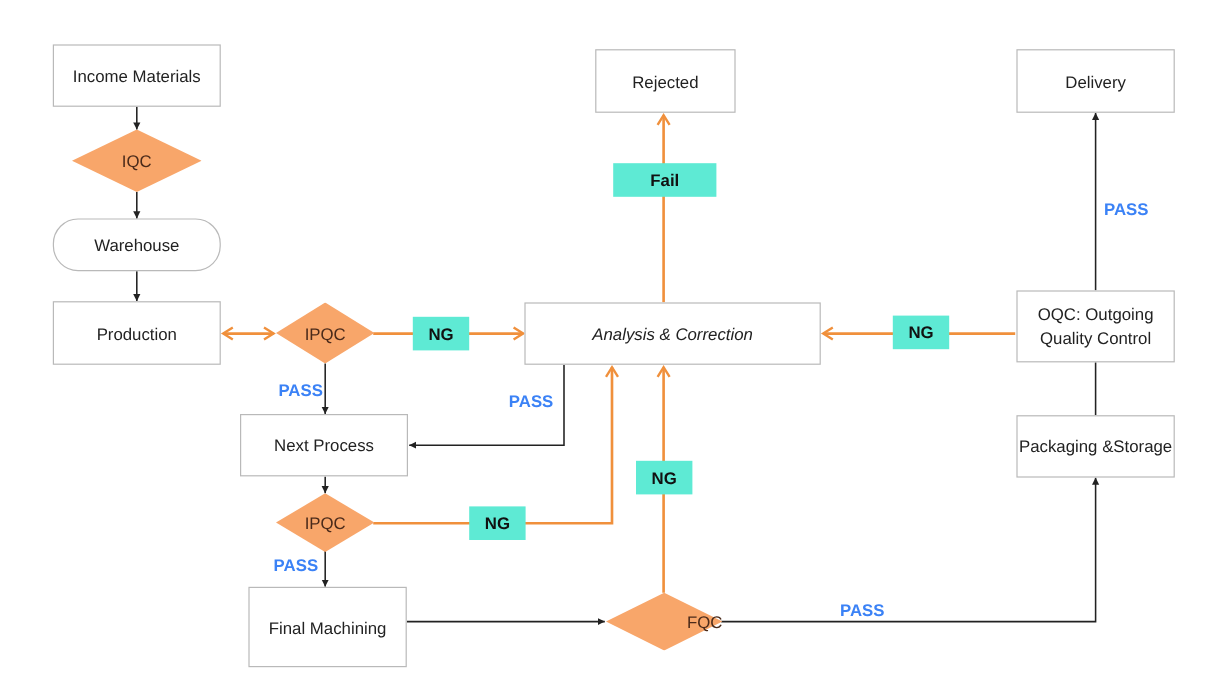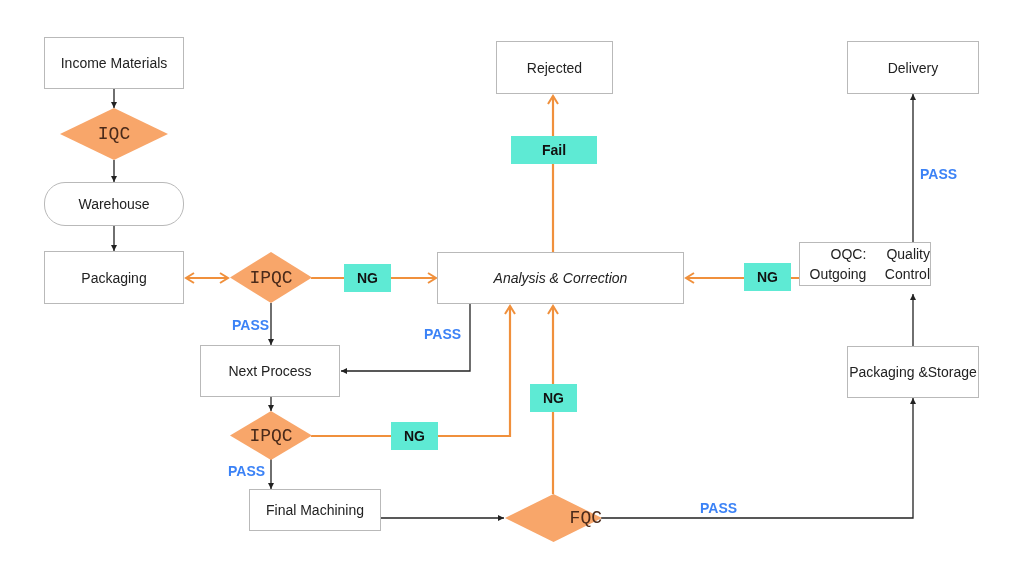--- a/index.html
+++ b/index.html
@@ -1,19 +1,19 @@
 <!DOCTYPE html>
 <html><head>
   <meta charset="utf-8">
   <style>
     html, body { margin: 0; padding: 0; background: #ffffff; }
     body { width: 1024px; height: 576px; position: relative; overflow: hidden; font-family: "Liberation Sans", sans-serif; }
     #diagram { position: absolute; left: 0; top: 0; width: 1024px; height: 576px; }
     .node { position: absolute; box-sizing: border-box; border: 1px solid #b9b9b9; background: #fff; display: flex; align-items: center; justify-content: center; text-align: right; font-size: 14px; color: #222; line-height: 20px; }
-    .diamond { position: absolute; display: flex; align-items: center; justify-content: center; font-size: 18px; color: #4a2a1a; font-family: Liberation Mono, monospace; }
+    .diamond { position: absolute; display: flex; align-items: center; justify-content: center; font-size: 14px; color: #4a2a1a; }
     .diamond svg { position: absolute; left: 0; top: 0; }
     .diamond span { position: relative; }
     .tag { position: absolute; background: #5eead4; color: #111; font-weight: bold; font-size: 14px; display: flex; align-items: center; justify-content: center; box-sizing: border-box; }
     .pass { position: absolute; color: #3b82f6; font-weight: bold; font-size: 14px; }
   </style>
 </head>
 <body>
 
 <svg id="diagram" width="1024" height="576" viewBox="0 0 1024 576">
   <defs>
@@ -45,38 +45,38 @@
   <line x1="846" y1="278" x2="686" y2="278" stroke="#f0903c" stroke-width="2.2" marker-end="url(#arrOrange)"></line>
 </svg>
 
 <div class="node" style="left:44px;top:37px;width:140px;height:52px;">
   <span>Income Materials</span>
 </div>
 <div class="node" style="left:44px;top:182px;width:140px;height:44px;border-radius:21px;">
   <span>Warehouse</span>
 </div>
 <div class="node" style="left:44px;top:251px;width:140px;height:53px;">
-  <span>Packaging</span>
+  <span>Production</span>
 </div>
 <div class="node" style="left:200px;top:345px;width:140px;height:52px;">
   <span>Next Process</span>
 </div>
-<div class="node" style="left:207px;top:489px;width:132px;height:42px;margin-left:42px;">
+<div class="node" style="left:207px;top:489px;width:132px;height:67px;">
   <span>Final Machining</span>
 </div>
 <div class="node" style="left:437px;top:252px;width:247px;height:52px;font-style:italic;">
   <span>Analysis &amp; Correction</span>
 </div>
 <div class="node" style="left:496px;top:41px;width:117px;height:53px;">
   <span>Rejected</span>
 </div>
 <div class="node" style="left:847px;top:41px;width:132px;height:53px;">
   <span>Delivery</span>
 </div>
-<div class="node" style="left:799px;top:242px;width:132px;height:44px;flex-direction:row;">
+<div class="node" style="left:847px;top:242px;width:132px;height:60px;flex-direction:column;">
   <span>OQC: Outgoing</span>
   <span>Quality Control</span>
 </div>
 <div class="node" style="left:847px;top:346px;width:132px;height:52px;flex-direction:row;">
   <span>Packaging &amp;</span>
   <span>Storage</span>
 </div>
 
 <div class="diamond" style="left:60px;top:108px;width:108px;height:52px;">
   <svg width="108" height="52">

